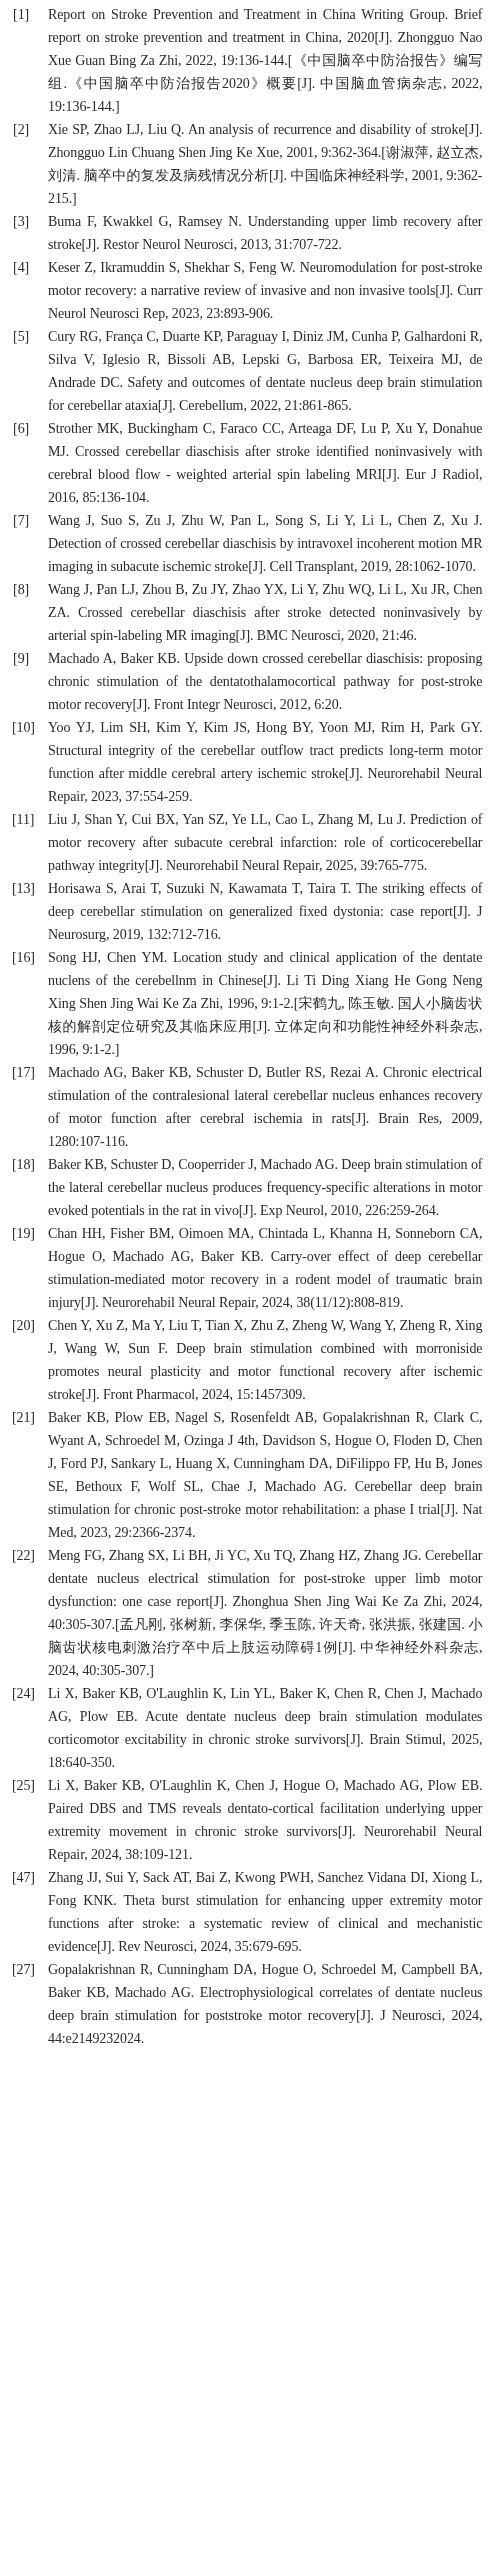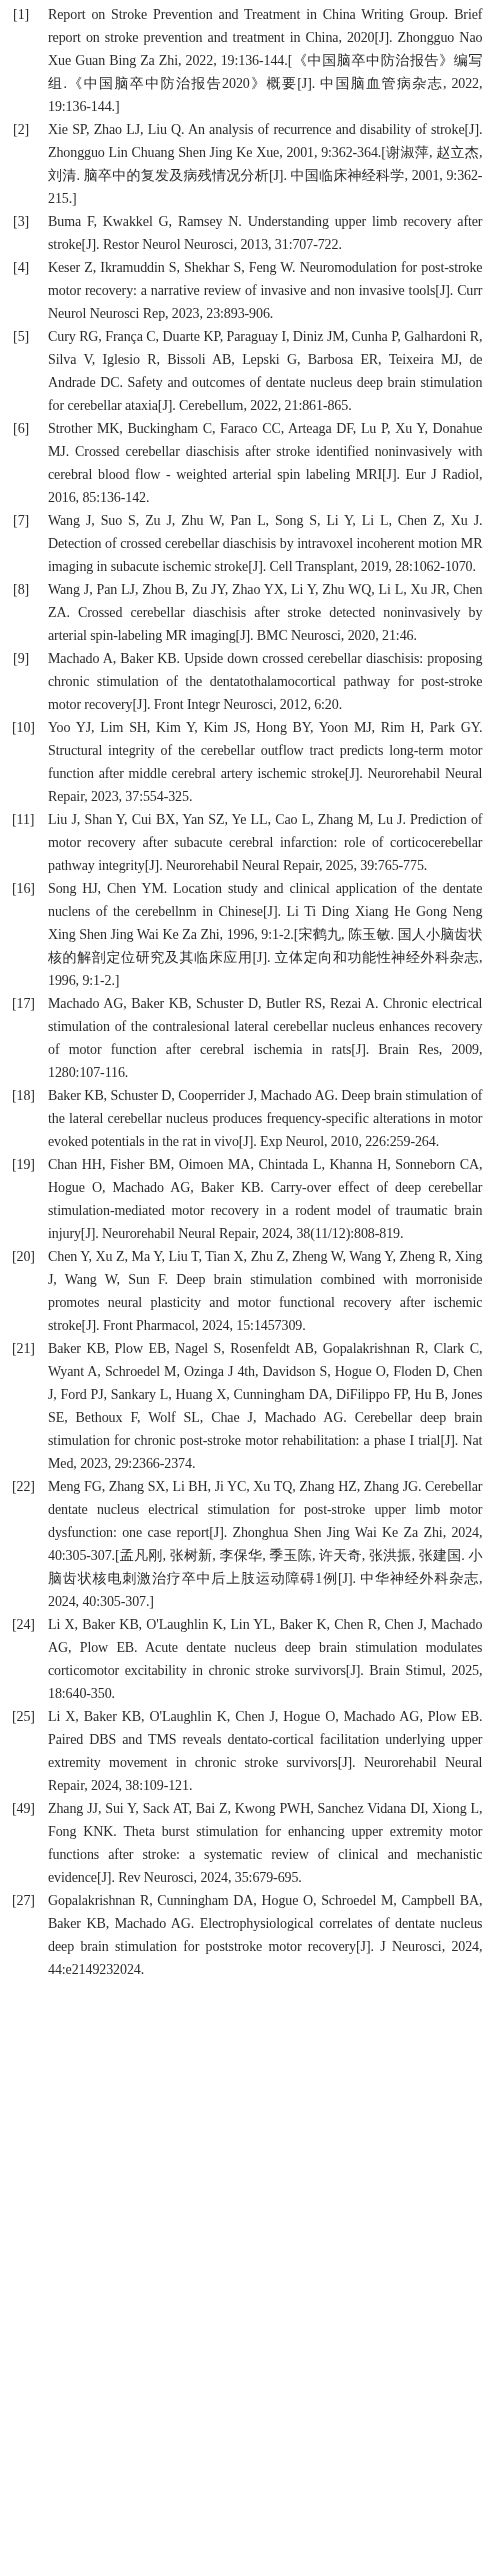--- a/index.html
+++ b/index.html
@@ -61,41 +61,45 @@
   <div class="ref-item">
       <span class="ref-label single">[4]</span>
       <span class="ref-text">Keser Z, Ikramuddin S, Shekhar S, Feng W. Neuromodulation for post-stroke motor recovery: a narrative review of invasive and non invasive tools[J]. Curr Neurol Neurosci Rep, 2023, 23:893-906.</span>
     </div>
   <div class="ref-item">
       <span class="ref-label single">[5]</span>
       <span class="ref-text">Cury RG, França C, Duarte KP, Paraguay I, Diniz JM, Cunha P, Galhardoni R, Silva V, Iglesio R, Bissoli AB, Lepski G, Barbosa ER, Teixeira MJ, de Andrade DC. Safety and outcomes of dentate nucleus deep brain stimulation for cerebellar ataxia[J]. Cerebellum, 2022, 21:861-865.</span>
     </div>
   <div class="ref-item">
       <span class="ref-label single">[6]</span>
-      <span class="ref-text">Strother MK, Buckingham C, Faraco CC, Arteaga DF, Lu P, Xu Y, Donahue MJ. Crossed cerebellar diaschisis after stroke identified noninvasively with cerebral blood flow - weighted arterial spin labeling MRI[J]. Eur J Radiol, 2016, 85:136-142.</span>
+      <span class="ref-text">Strother MK, Buckingham C, Faraco CC, Arteaga DF, Lu P, Xu Y, Donahue MJ. Crossed cerebellar diaschisis after stroke identified noninvasively with cerebral blood flow - weighted arterial spin labeling MRI[J]. Eur J Radiol, 2016, 85:136-104.</span>
     </div>
   <div class="ref-item">
       <span class="ref-label single">[7]</span>
       <span class="ref-text">Wang J, Suo S, Zu J, Zhu W, Pan L, Song S, Li Y, Li L, Chen Z, Xu J. Detection of crossed cerebellar diaschisis by intravoxel incoherent motion MR imaging in subacute ischemic stroke[J]. Cell Transplant, 2019, 28:1062-1070.</span>
     </div>
   <div class="ref-item">
       <span class="ref-label single">[8]</span>
       <span class="ref-text">Wang J, Pan LJ, Zhou B, Zu JY, Zhao YX, Li Y, Zhu WQ, Li L, Xu JR, Chen ZA. Crossed cerebellar diaschisis after stroke detected noninvasively by arterial spin-labeling MR imaging[J]. BMC Neurosci, 2020, 21:46.</span>
     </div>
   <div class="ref-item">
       <span class="ref-label single">[9]</span>
       <span class="ref-text">Machado A, Baker KB. Upside down crossed cerebellar diaschisis: proposing chronic stimulation of the dentatothalamocortical pathway for post-stroke motor recovery[J]. Front Integr Neurosci, 2012, 6:20.</span>
     </div>
   <div class="ref-item">
       <span class="ref-label">[10]</span>
-      <span class="ref-text">Yoo YJ, Lim SH, Kim Y, Kim JS, Hong BY, Yoon MJ, Rim H, Park GY. Structural integrity of the cerebellar outflow tract predicts long-term motor function after middle cerebral artery ischemic stroke[J]. Neurorehabil Neural Repair, 2023, 37:554-325.</span>
+      <span class="ref-text">Yoo YJ, Lim SH, Kim Y, Kim JS, Hong BY, Yoon MJ, Rim H, Park GY. Structural integrity of the cerebellar outflow tract predicts long-term motor function after middle cerebral artery ischemic stroke[J]. Neurorehabil Neural Repair, 2023, 37:554-259.</span>
     </div>
   <div class="ref-item">
       <span class="ref-label">[11]</span>
       <span class="ref-text">Liu J, Shan Y, Cui BX, Yan SZ, Ye LL, Cao L, Zhang M, Lu J. Prediction of motor recovery after subacute cerebral infarction: role of corticocerebellar pathway integrity[J]. Neurorehabil Neural Repair, 2025, 39:765-775.</span>
+    </div>
+  <div class="ref-item">
+      <span class="ref-label">[13]</span>
+      <span class="ref-text">Horisawa S, Arai T, Suzuki N, Kawamata T, Taira T. The striking effects of deep cerebellar stimulation on generalized fixed dystonia: case report[J]. J Neurosurg, 2019, 132:712-716.</span>
     </div>
   <div class="ref-item">
       <span class="ref-label">[16]</span>
       <span class="ref-text">Song HJ, Chen YM. Location study and clinical application of the dentate nuclens of the cerebellnm in Chinese[J]. Li Ti Ding Xiang He Gong Neng Xing Shen Jing Wai Ke Za Zhi, 1996, 9:1-2.[宋鹤九, 陈玉敏. 国人小脑齿状核的解剖定位研究及其临床应用[J]. 立体定向和功能性神经外科杂志, 1996, 9:1-2.]</span>
     </div>
   <div class="ref-item">
       <span class="ref-label">[17]</span>
       <span class="ref-text">Machado AG, Baker KB, Schuster D, Butler RS, Rezai A. Chronic electrical stimulation of the contralesional lateral cerebellar nucleus enhances recovery of motor function after cerebral ischemia in rats[J]. Brain Res, 2009, 1280:107-116.</span>
     </div>
   <div class="ref-item">
@@ -120,21 +124,21 @@
     </div>
   <div class="ref-item">
       <span class="ref-label">[24]</span>
       <span class="ref-text">Li X, Baker KB, O'Laughlin K, Lin YL, Baker K, Chen R, Chen J, Machado AG, Plow EB. Acute dentate nucleus deep brain stimulation modulates corticomotor excitability in chronic stroke survivors[J]. Brain Stimul, 2025, 18:640-350.</span>
     </div>
   <div class="ref-item">
       <span class="ref-label">[25]</span>
       <span class="ref-text">Li X, Baker KB, O'Laughlin K, Chen J, Hogue O, Machado AG, Plow EB. Paired DBS and TMS reveals dentato-cortical facilitation underlying upper extremity movement in chronic stroke survivors[J]. Neurorehabil Neural Repair, 2024, 38:109-121.</span>
     </div>
   <div class="ref-item">
-      <span class="ref-label">[49]</span>
+      <span class="ref-label">[47]</span>
       <span class="ref-text">Zhang JJ, Sui Y, Sack AT, Bai Z, Kwong PWH, Sanchez Vidana DI, Xiong L, Fong KNK. Theta burst stimulation for enhancing upper extremity motor functions after stroke: a systematic review of clinical and mechanistic evidence[J]. Rev Neurosci, 2024, 35:679-695.</span>
     </div>
   <div class="ref-item">
       <span class="ref-label">[27]</span>
       <span class="ref-text">Gopalakrishnan R, Cunningham DA, Hogue O, Schroedel M, Campbell BA, Baker KB, Machado AG. Electrophysiological correlates of dentate nucleus deep brain stimulation for poststroke motor recovery[J]. J Neurosci, 2024, 44:e2149232024.</span>
     </div>
 </div>
 
 
 </body></html>

